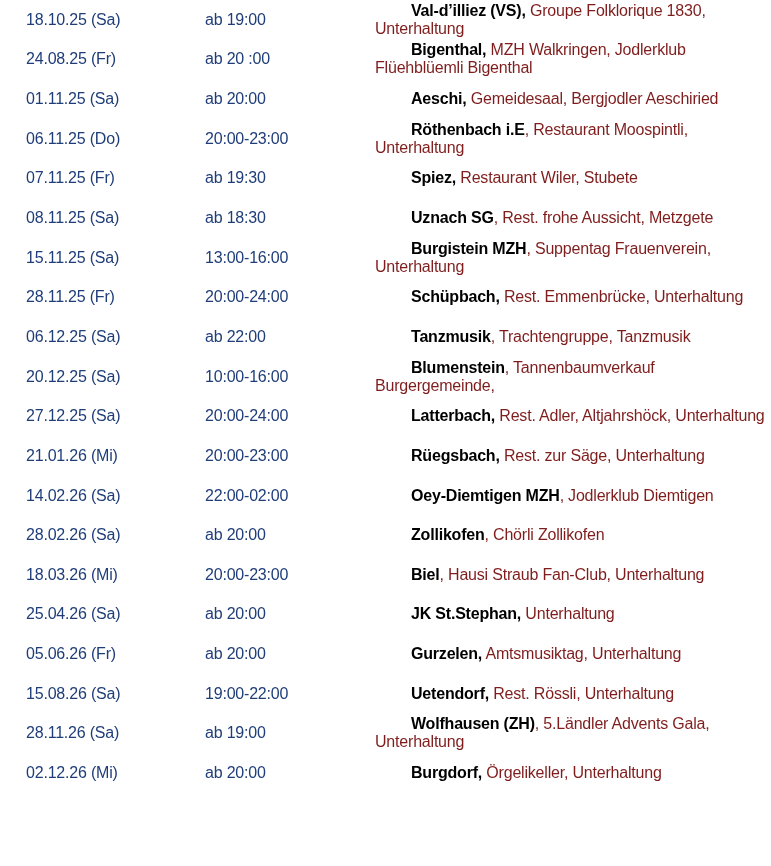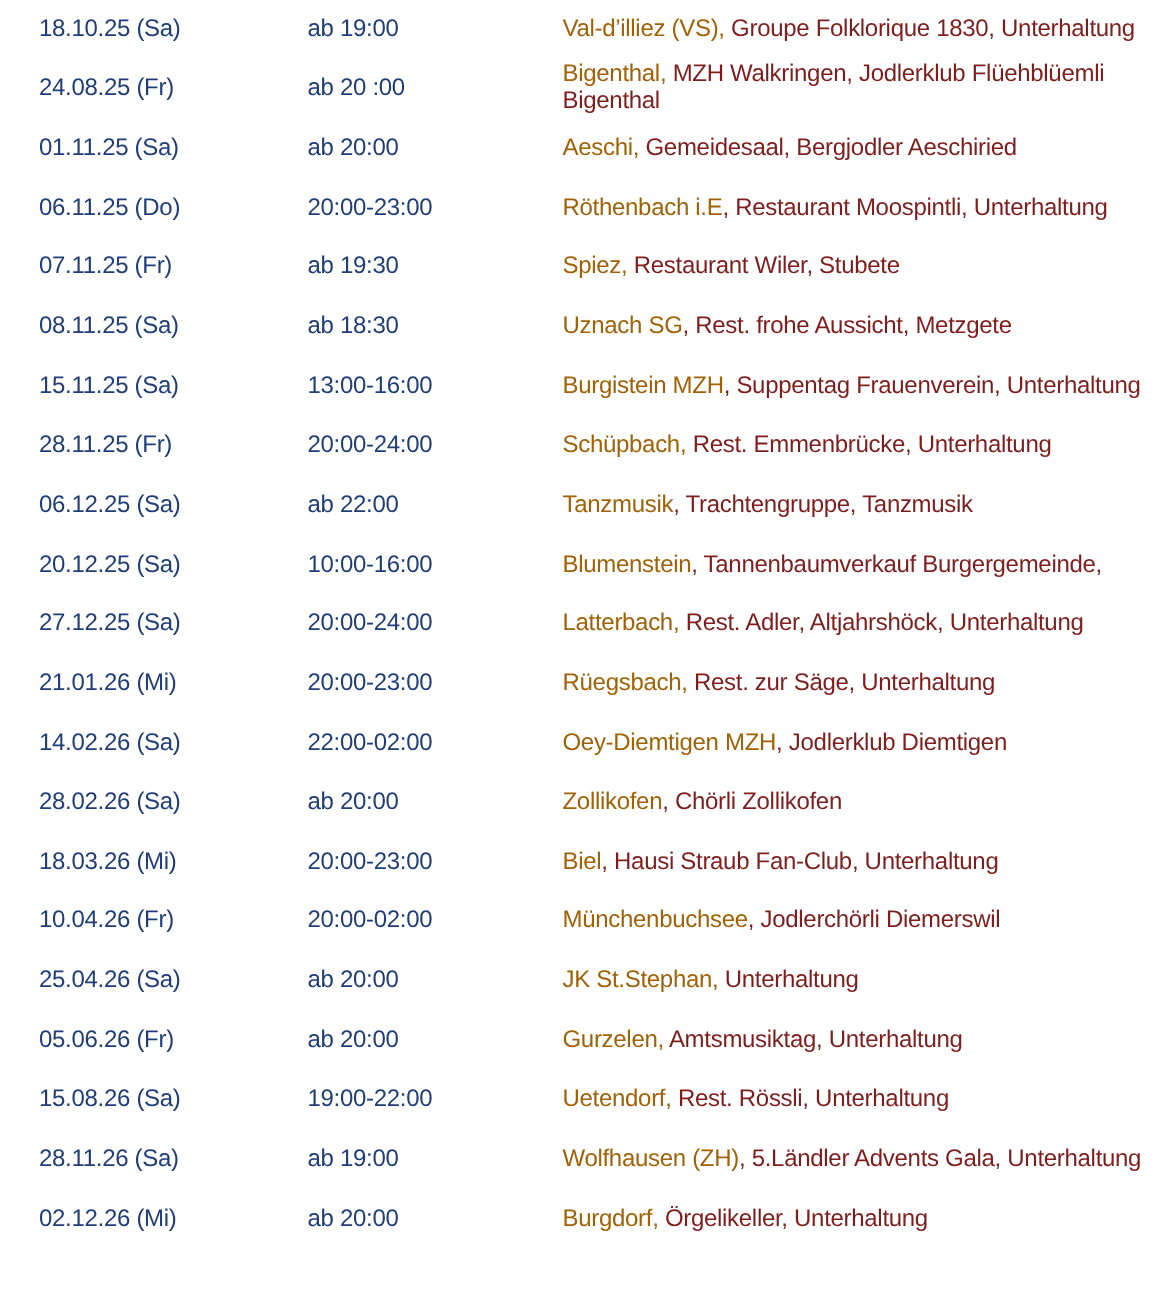--- a/index.html
+++ b/index.html
@@ -35,22 +35,23 @@
   .col-time {
     width: 170px;
     flex: 0 0 auto;
     margin-left: 42px;
   }
   .col-event {
     flex: 1 1 auto;
     white-space: pre-wrap;
   }
   .event-name {
-    font-weight: normal;
-    color: #a16207;
+    font-weight: bold;
+    color: #000000;
+    margin-left: 36px;
   }
   .event-details {
     color: #7f1d1d;
   }
 </style>
 </head>
 <body>
 
 <div class="page">
   <div class="event-list" id="event-list">
@@ -137,25 +138,20 @@
     <span class="col-time">ab 20:00</span>
     <span class="col-event"><span class="event-name">Zollikofen</span><span class="event-details">, Chörli Zollikofen</span></span>
   </div>
 
   <div class="event-row">
     <span class="col-date">18.03.26 (Mi)</span>
     <span class="col-time">20:00-23:00</span>
     <span class="col-event"><span class="event-name">Biel</span><span class="event-details">, Hausi Straub Fan-Club, Unterhaltung</span></span>
   </div>
 
-  <div class="event-row">
-    <span class="col-date">10.04.26 (Fr)</span>
-    <span class="col-time">20:00-02:00</span>
-    <span class="col-event"><span class="event-name">Münchenbuchsee</span><span class="event-details">, Jodlerchörli Diemerswil</span></span>
-  </div>
 
   <div class="event-row">
     <span class="col-date">25.04.26 (Sa)</span>
     <span class="col-time">ab 20:00</span>
     <span class="col-event"><span class="event-name">JK St.Stephan,</span><span class="event-details"> Unterhaltung</span></span>
   </div>
 
   <div class="event-row">
     <span class="col-date">05.06.26 (Fr)</span>
     <span class="col-time">ab 20:00</span>

